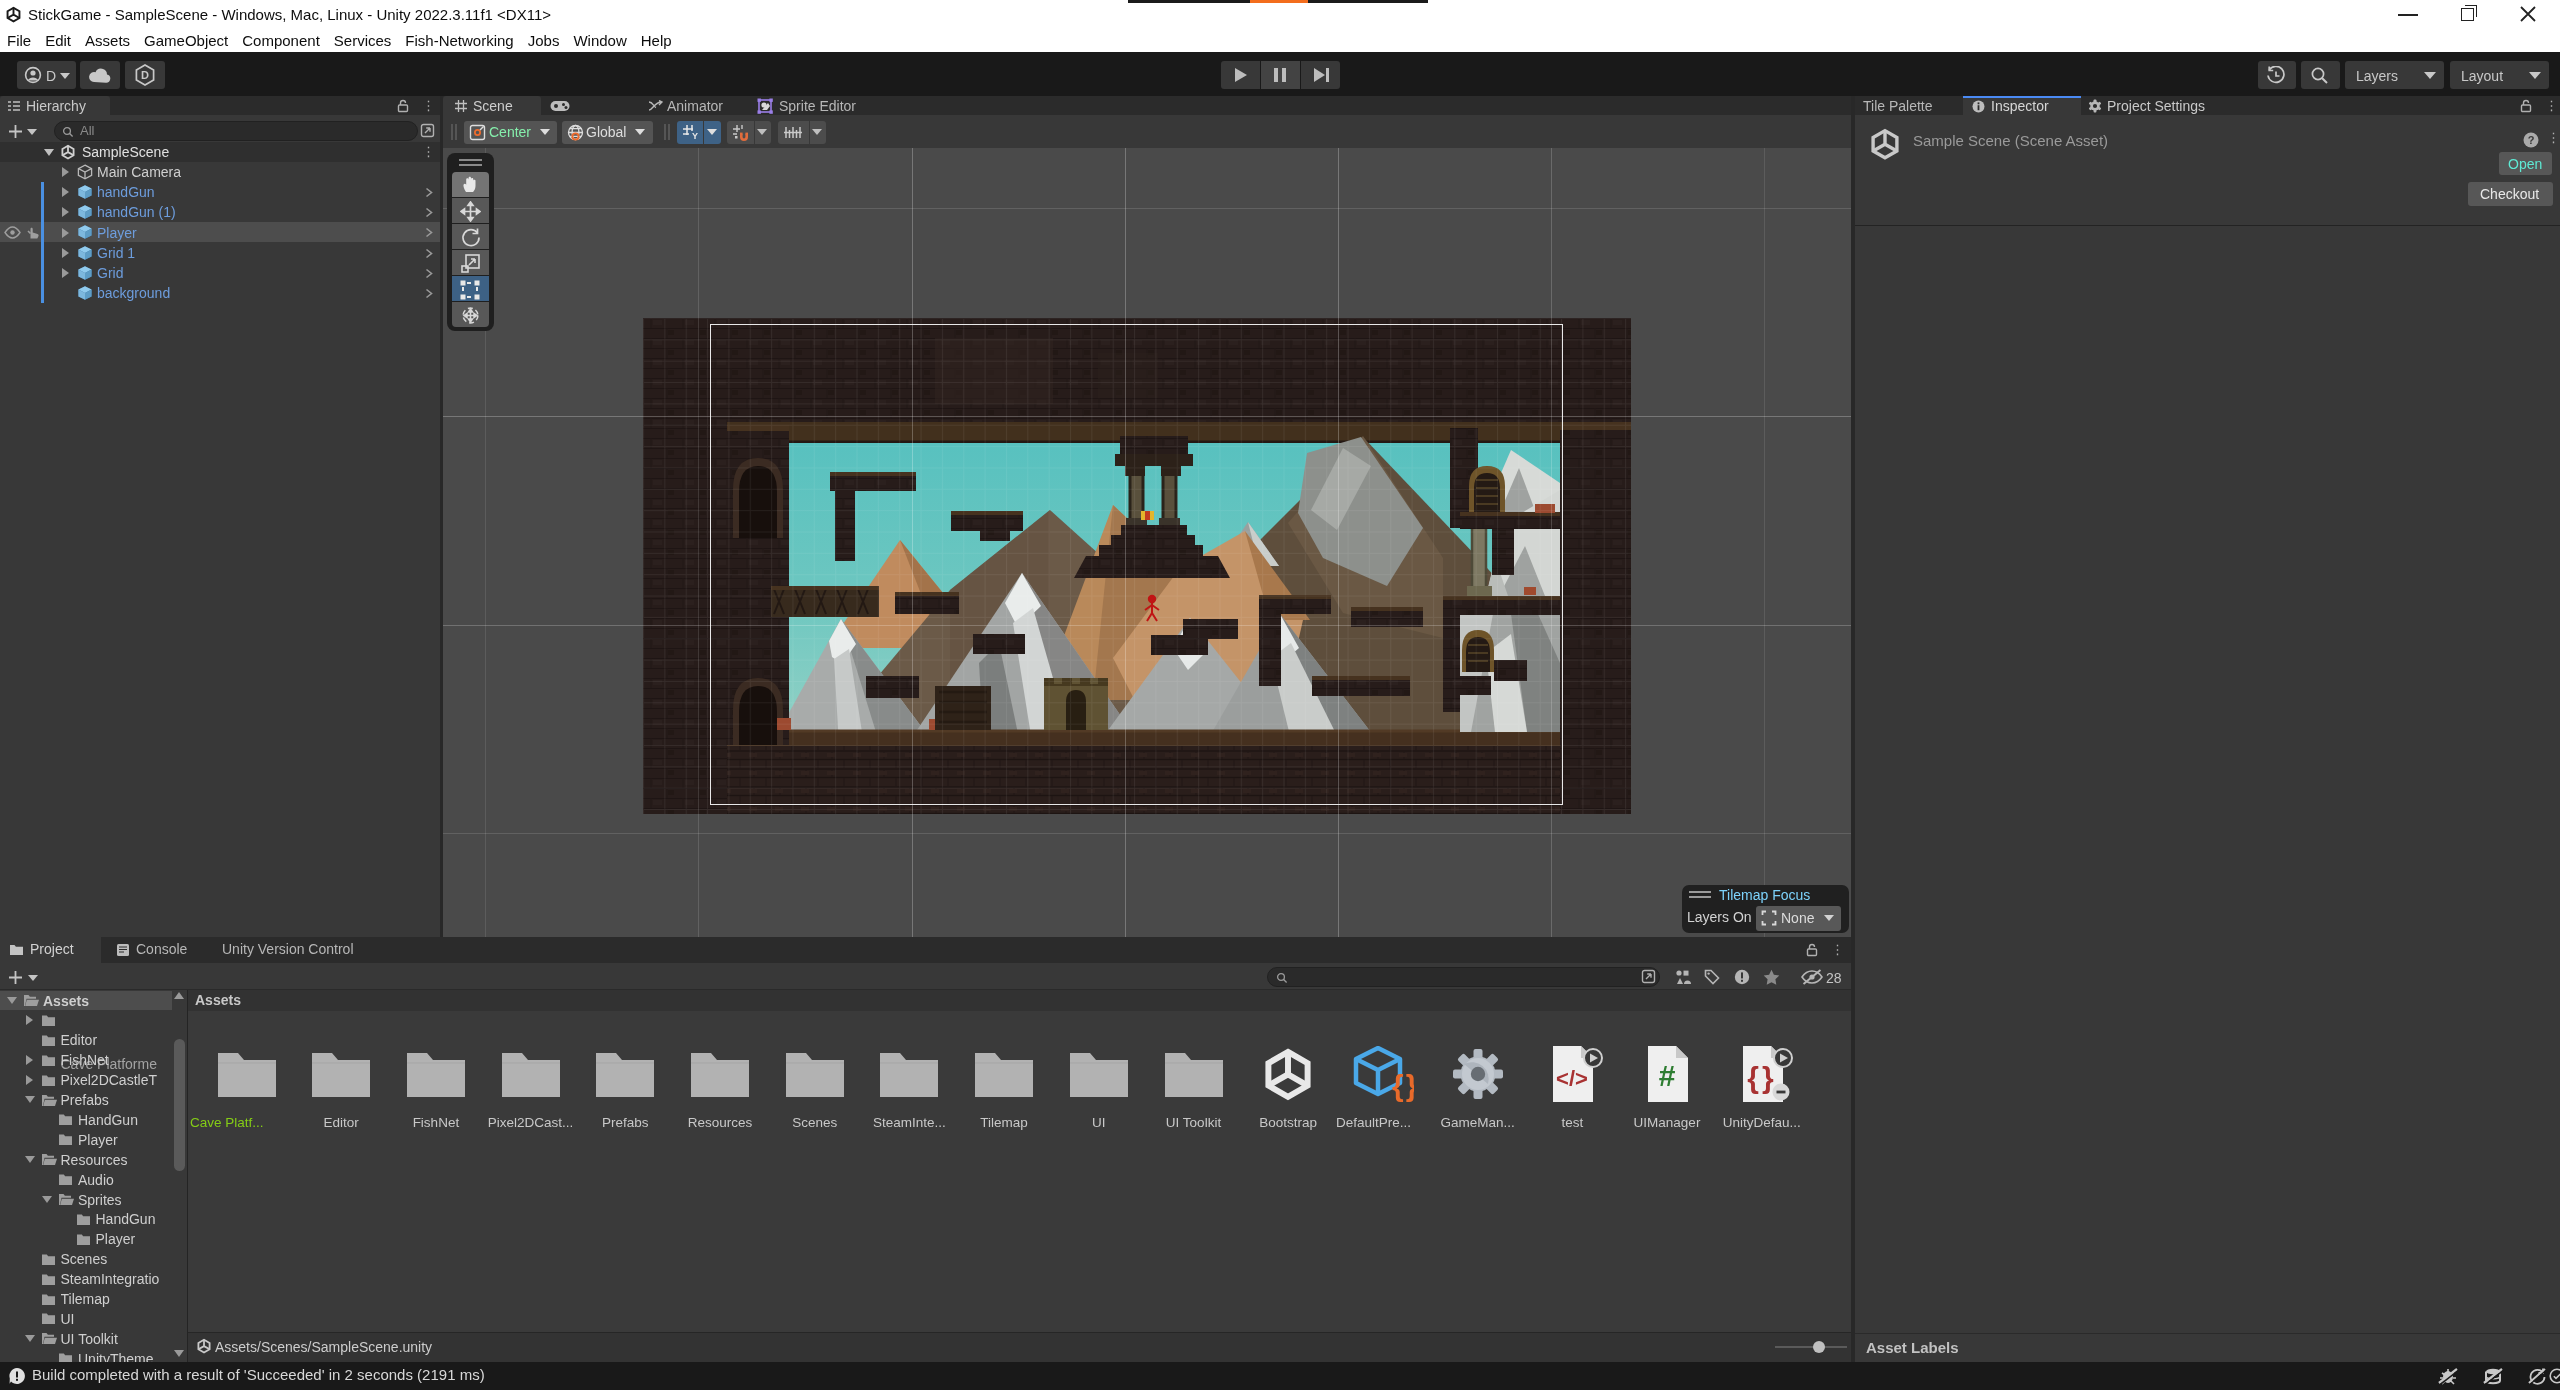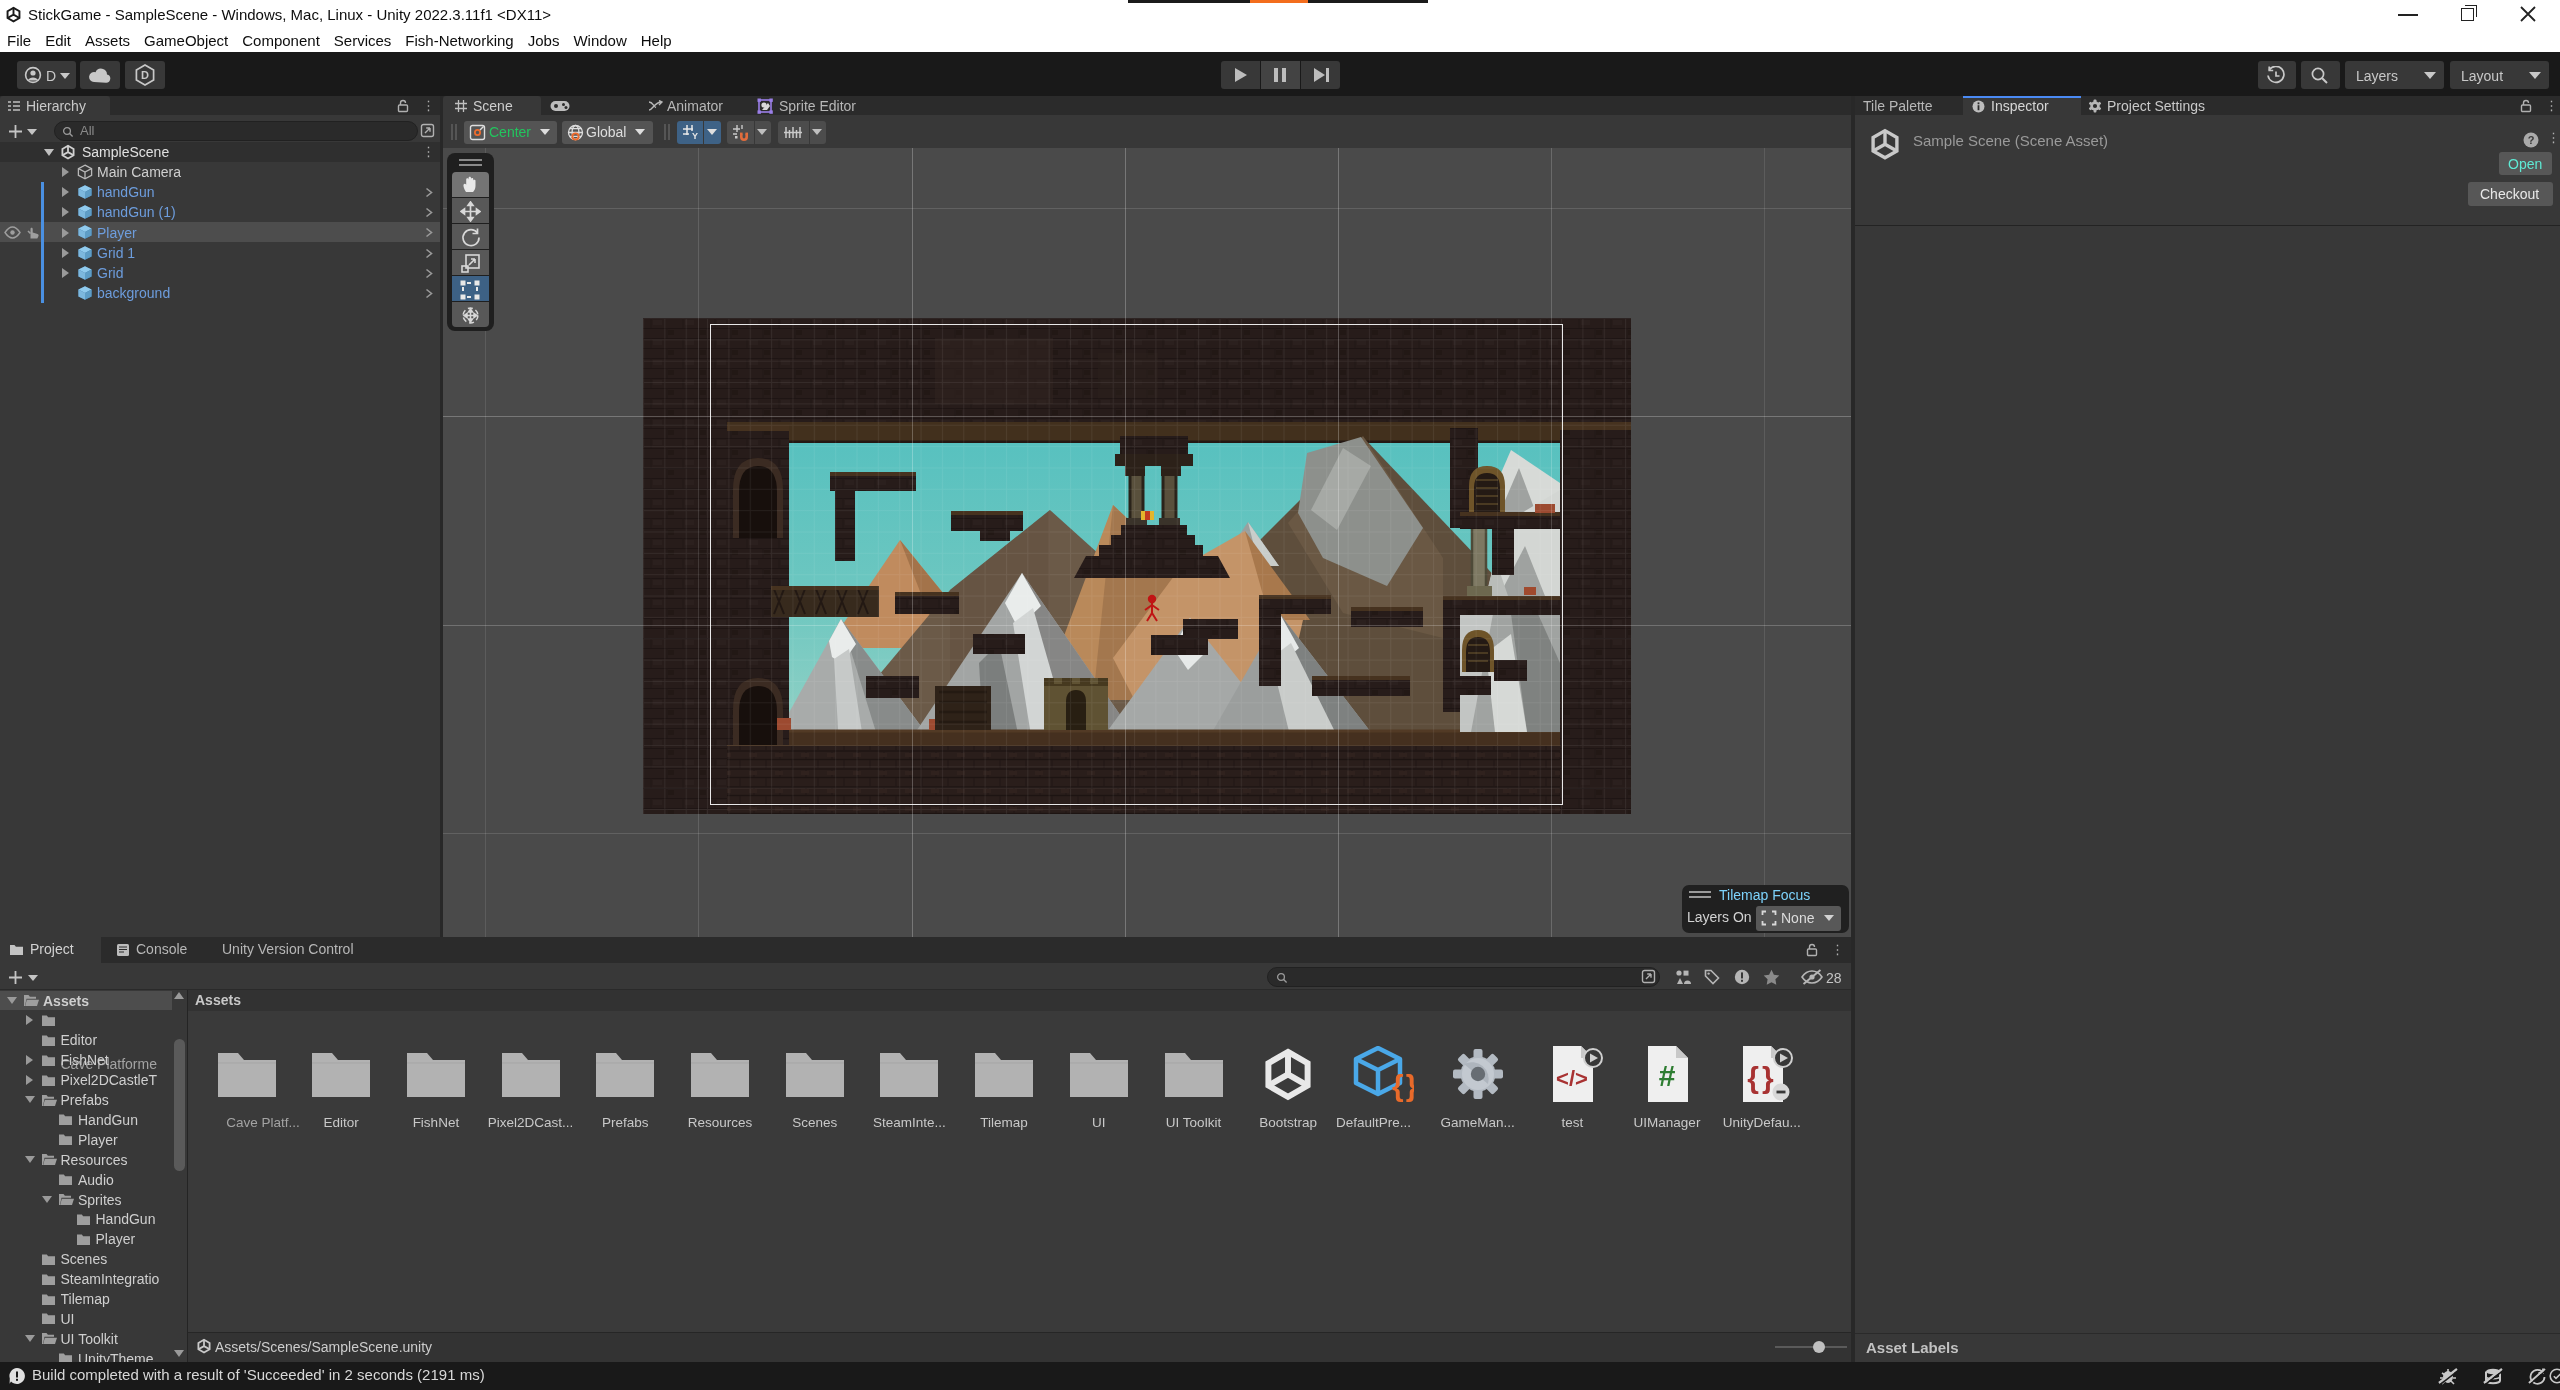--- a/index.html
+++ b/index.html
@@ -246,21 +246,21 @@
 
   <div class="abs" style="left:0;top:19px;width:1408px;height:33px;background:#383838;"></div>
   <div class="abs" style="left:8px;top:28px;width:2px;height:16px;background:#555;"></div>
   <div class="abs" style="left:12px;top:28px;width:2px;height:16px;background:#555;"></div>
   <div class="abs r" style="left:21px;top:25px;width:93px;height:23px;background:#545454;"></div>
   <svg class="abs" style="left:26px;top:28px;" width="17" height="17" viewBox="0 0 17 17">
       <rect x="1.5" y="1.5" width="14" height="14" rx="2" fill="none" stroke="#ddd" stroke-width="1.4"></rect>
       <circle cx="8.5" cy="8.5" r="2.6" fill="none" stroke="#ee6b2d" stroke-width="1.8"></circle>
       <path d="M11 6 L14.5 2.5" stroke="#ddd" stroke-width="1.4"></path>
     </svg>
-  <div class="abs" style="left:46px;top:28px;font-size:14px;color:#22c55e;">Center</div>
+  <div class="abs" style="left:46px;top:28px;font-size:14px;color:#86efac;">Center</div>
   <div class="abs" style="left:97px;top:33px;width:0;height:0;border-left:5.5px solid transparent;border-right:5.5px solid transparent;border-top:6.5px solid #dedede;"></div>
   <div class="abs r" style="left:119px;top:25px;width:91px;height:23px;background:#545454;"></div>
   <svg class="abs" style="left:124px;top:28px;" width="17" height="17" viewBox="0 0 17 17">
       <circle cx="8.5" cy="8.5" r="7" fill="none" stroke="#ddd" stroke-width="1.3"></circle>
       <ellipse cx="8.5" cy="8.5" rx="3.4" ry="7" fill="none" stroke="#ddd" stroke-width="1.3"></ellipse>
       <path d="M1.5 8.5 h14 M2.5 4.7 h12 M2.5 12.3 h12" stroke="#ddd" stroke-width="1.3" fill="none"></path>
       <circle cx="8.5" cy="12.5" r="3.1" fill="none" stroke="#ee6b2d" stroke-width="1.9"></circle>
     </svg>
   <div class="abs" style="left:143px;top:28px;font-size:14px;color:#dedede;">Global</div>
   <div class="abs" style="left:192px;top:33px;width:0;height:0;border-left:5.5px solid transparent;border-right:5.5px solid transparent;border-top:6.5px solid #dedede;"></div>
@@ -728,21 +728,21 @@
 <div class="abs" style="left:174px;top:360px;width:0;height:0;border-left:5.5px solid transparent;border-right:5.5px solid transparent;border-top:7px solid #9a9a9a;"></div>
 </div>
   <div class="abs" style="left:187px;top:53px;width:1px;height:372px;background:#242424;"></div>
   <div class="abs" style="left:188px;top:53px;width:1663px;height:342px;background:#3a3a3a;" id="proj-grid">
     <div class="abs" style="left:0;top:0;width:1663px;height:21px;background:#323232;"></div>
     <div class="abs" style="left:7px;top:2px;font-size:14px;font-weight:bold;color:#c8c8c8;">Assets</div>
 <svg class="abs" style="left:27.5px;top:59px;" width="62" height="50" viewBox="0 0 62 50">
         <path d="M2 4 h20 l6 7 H60 V48 H2 Z" fill="#b2b2b2"></path>
         <path d="M2 14 H60" stroke="#a5a5a5" stroke-width="1"></path>
       </svg>
-<div class="abs" style="left:28px;top:125px;width:94px;text-align:center;font-size:13.5px;color:#a3a3a3;">Cave Platf...</div>
+<div class="abs" style="left:2px;top:125px;width:94px;text-align:left;font-size:13.5px;color:#84cc16;">Cave Platf...</div>
 <svg class="abs" style="left:122.19999999999999px;top:59px;" width="62" height="50" viewBox="0 0 62 50">
         <path d="M2 4 h20 l6 7 H60 V48 H2 Z" fill="#b2b2b2"></path>
         <path d="M2 14 H60" stroke="#a5a5a5" stroke-width="1"></path>
       </svg>
 <div class="abs" style="left:106.19999999999999px;top:125px;width:94px;text-align:center;font-size:13.5px;color:#c8c8c8;">Editor</div>
 <svg class="abs" style="left:216.9px;top:59px;" width="62" height="50" viewBox="0 0 62 50">
         <path d="M2 4 h20 l6 7 H60 V48 H2 Z" fill="#b2b2b2"></path>
         <path d="M2 14 H60" stroke="#a5a5a5" stroke-width="1"></path>
       </svg>
 <div class="abs" style="left:200.9px;top:125px;width:94px;text-align:center;font-size:13.5px;color:#c8c8c8;">FishNet</div>

